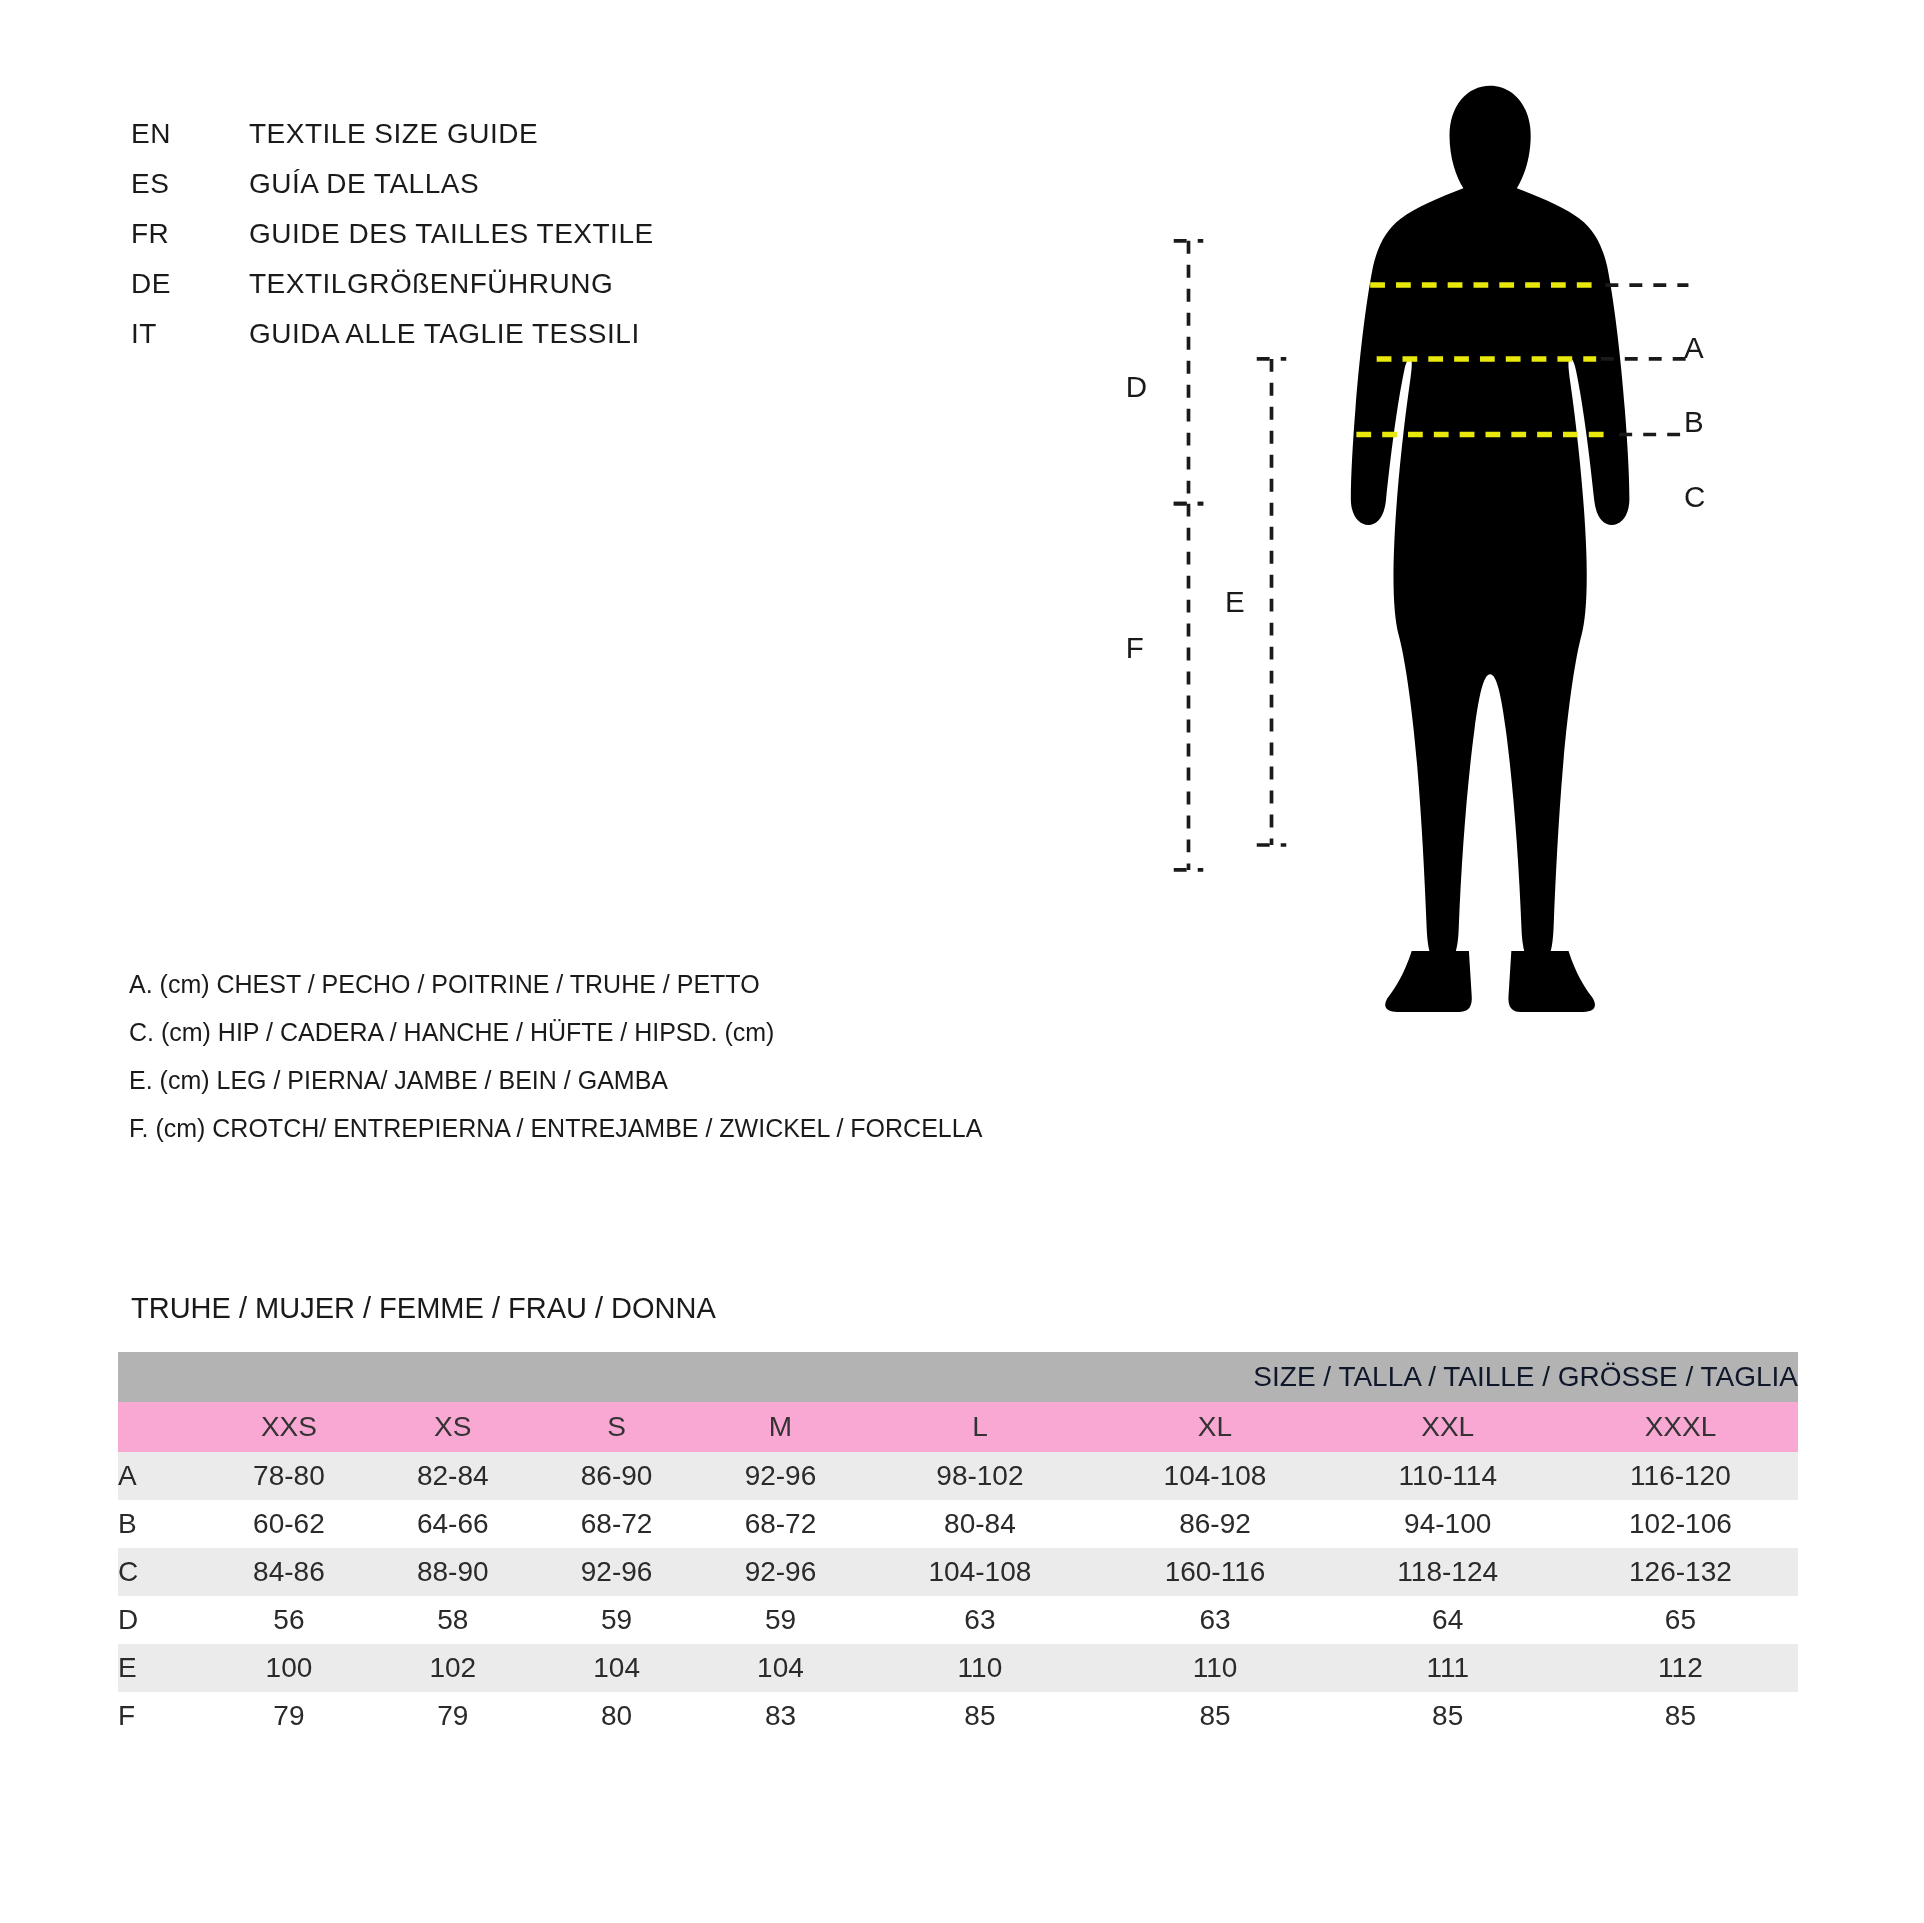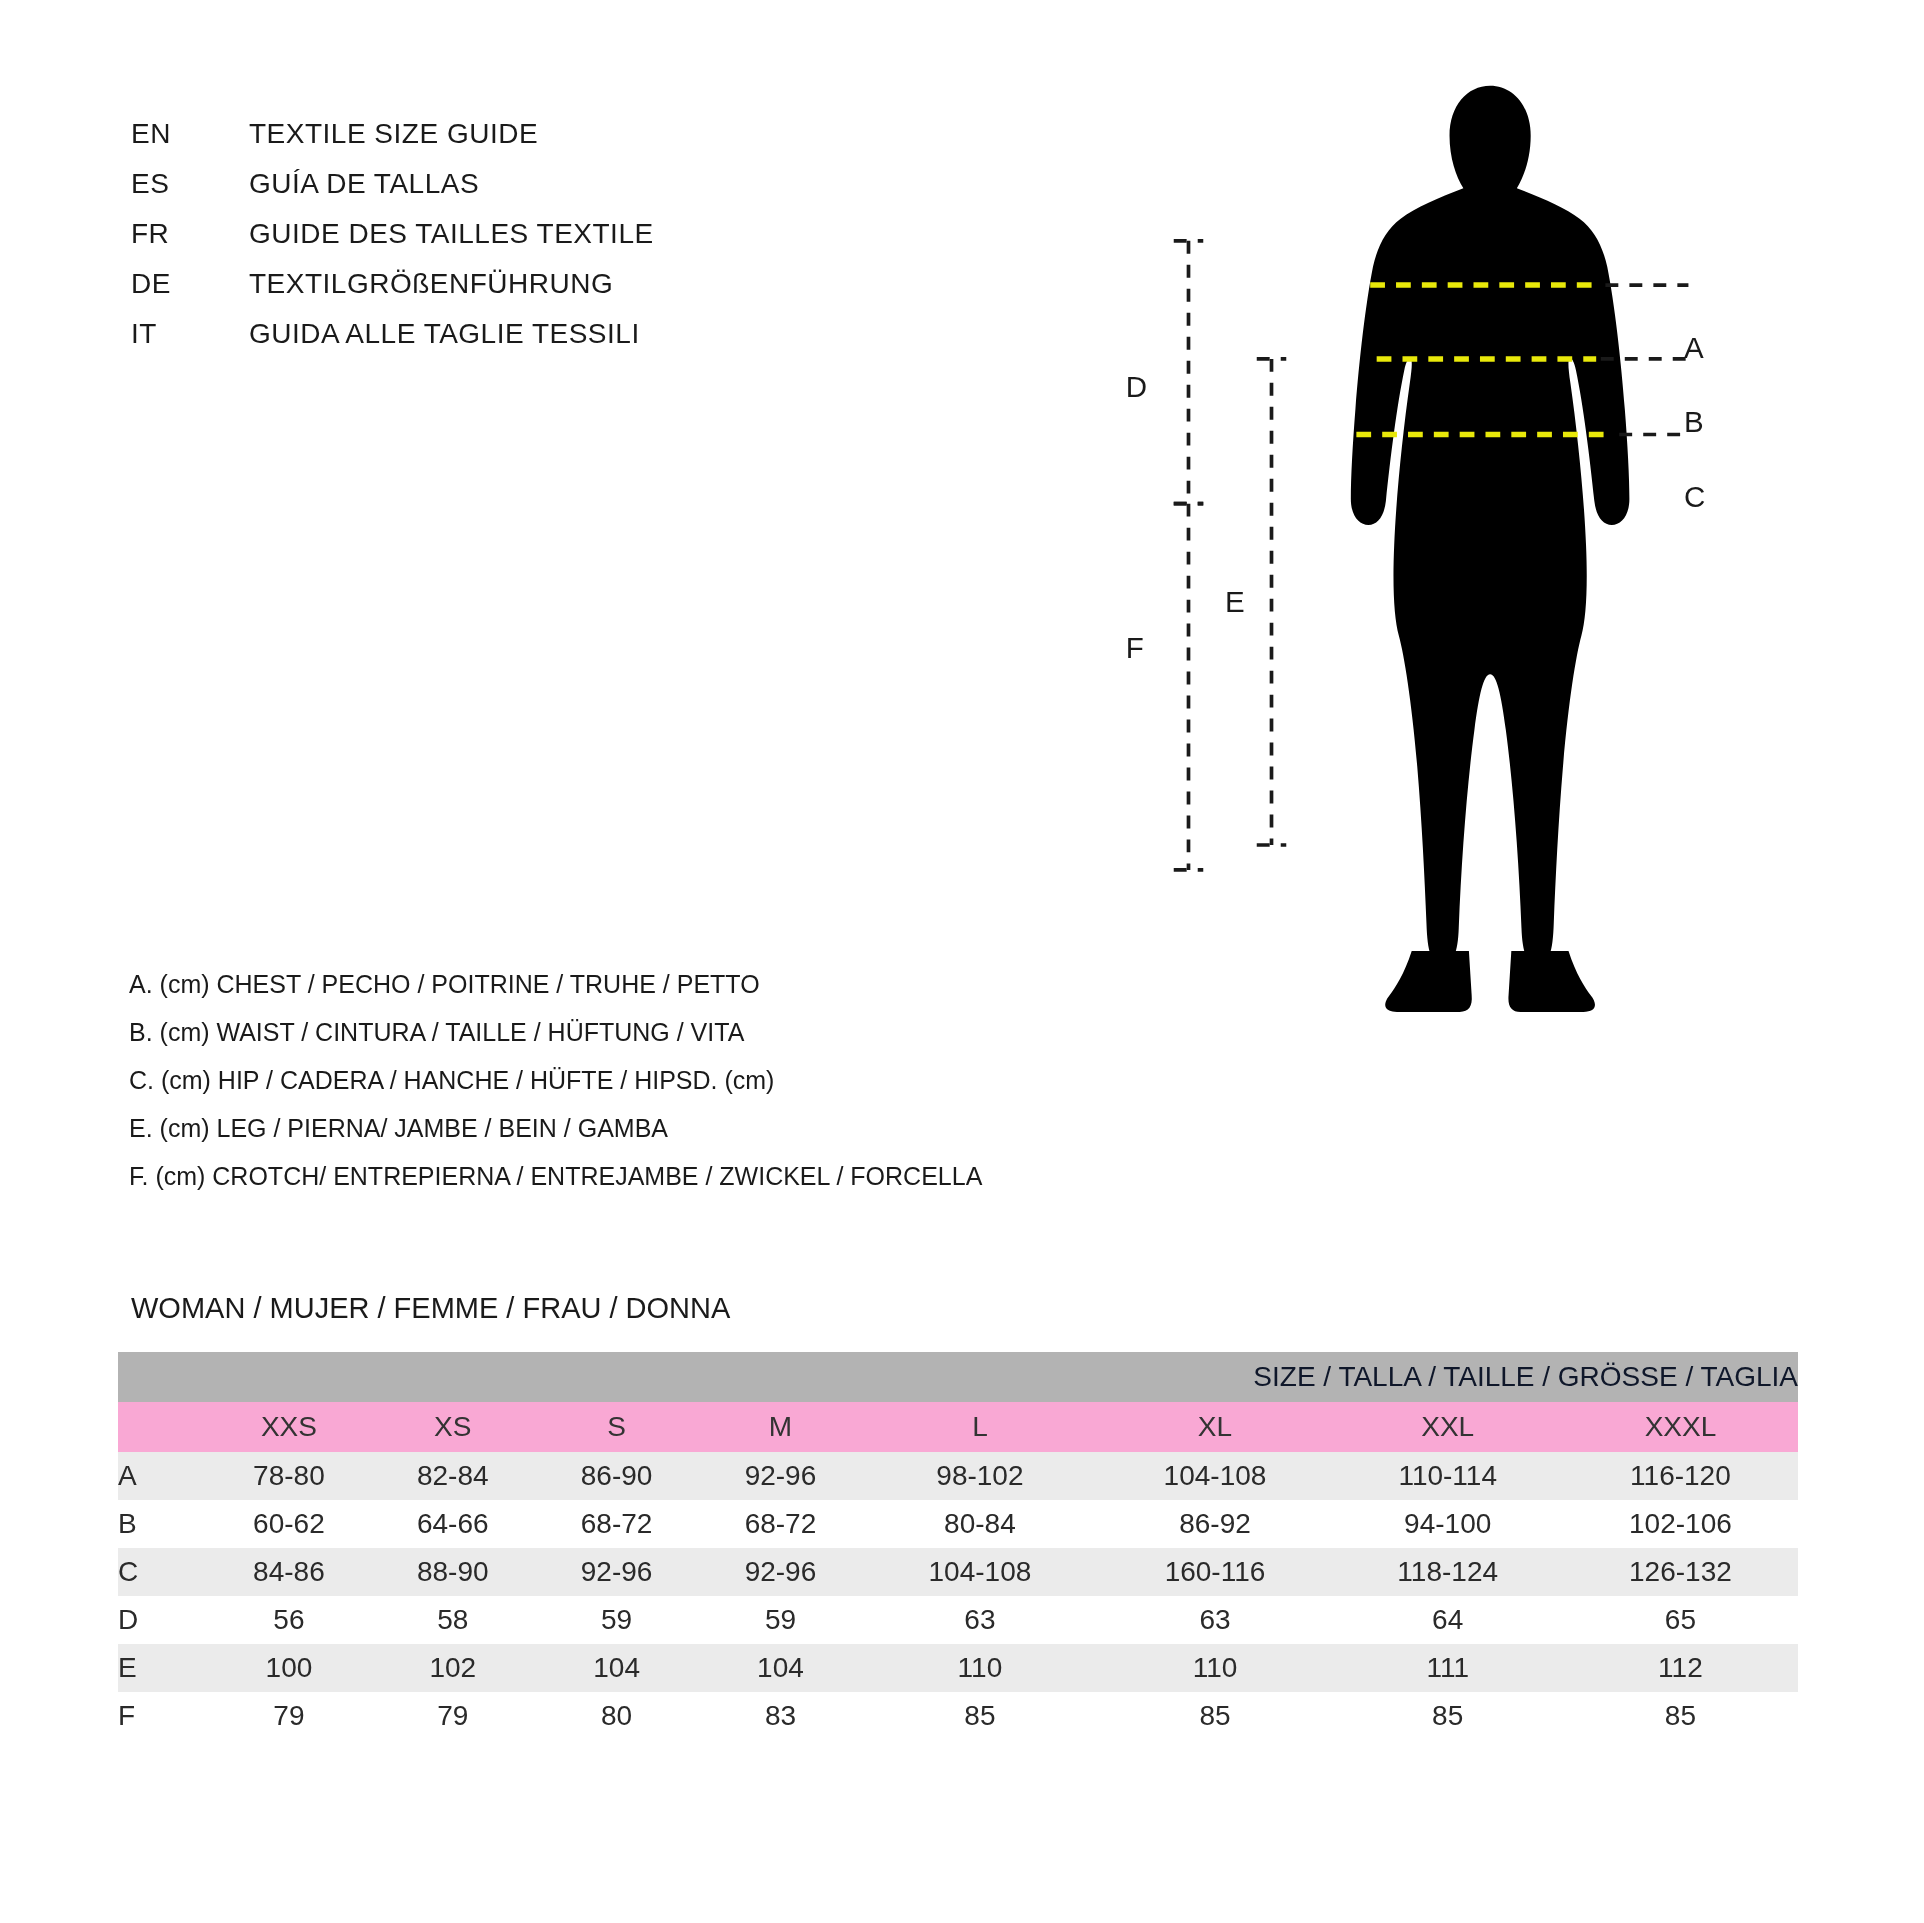--- a/index.html
+++ b/index.html
@@ -238,27 +238,26 @@
   <span class="dim-letter" style="left:549px; top:340px;">B</span>
   <span class="dim-letter" style="left:549px; top:415px;">C</span>
 
   <span class="dim-letter" style="left:-9.2px; top:305px;">D</span>
   <span class="dim-letter" style="left:90px; top:520px;">E</span>
   <span class="dim-letter" style="left:-9.2px; top:566px;">F</span>
 </div>
 
 <div id="legend-block">
   <div class="legend-row">A. (cm) CHEST / PECHO / POITRINE / TRUHE / PETTO</div>
-  <div class="legend-row">B. (cm) WAIST / CINTURA / TAILLE / HÜFTUNG / VITA</div>
   <div class="legend-row">C. (cm) HIP / CADERA / HANCHE / HÜFTE / HIPSD. (cm)</div>
   <div class="legend-row">E. (cm) LEG / PIERNA/ JAMBE / BEIN / GAMBA</div>
   <div class="legend-row">F. (cm) CROTCH/ ENTREPIERNA / ENTREJAMBE / ZWICKEL / FORCELLA</div>
 </div>
 
-<div id="gender-label">WOMAN / MUJER / FEMME / FRAU / DONNA</div>
+<div id="gender-label">TRUHE / MUJER / FEMME / FRAU / DONNA</div>
 
 <table id="size-table">
   <tbody>
     <tr class="tbl-title-row">
       <td colspan="9">SIZE / TALLA / TAILLE / GRÖSSE / TAGLIA</td>
     </tr>
     <tr class="tbl-head-row">
       <td class="rowlabel"></td>
       <td>XXS</td>
       <td>XS</td>

